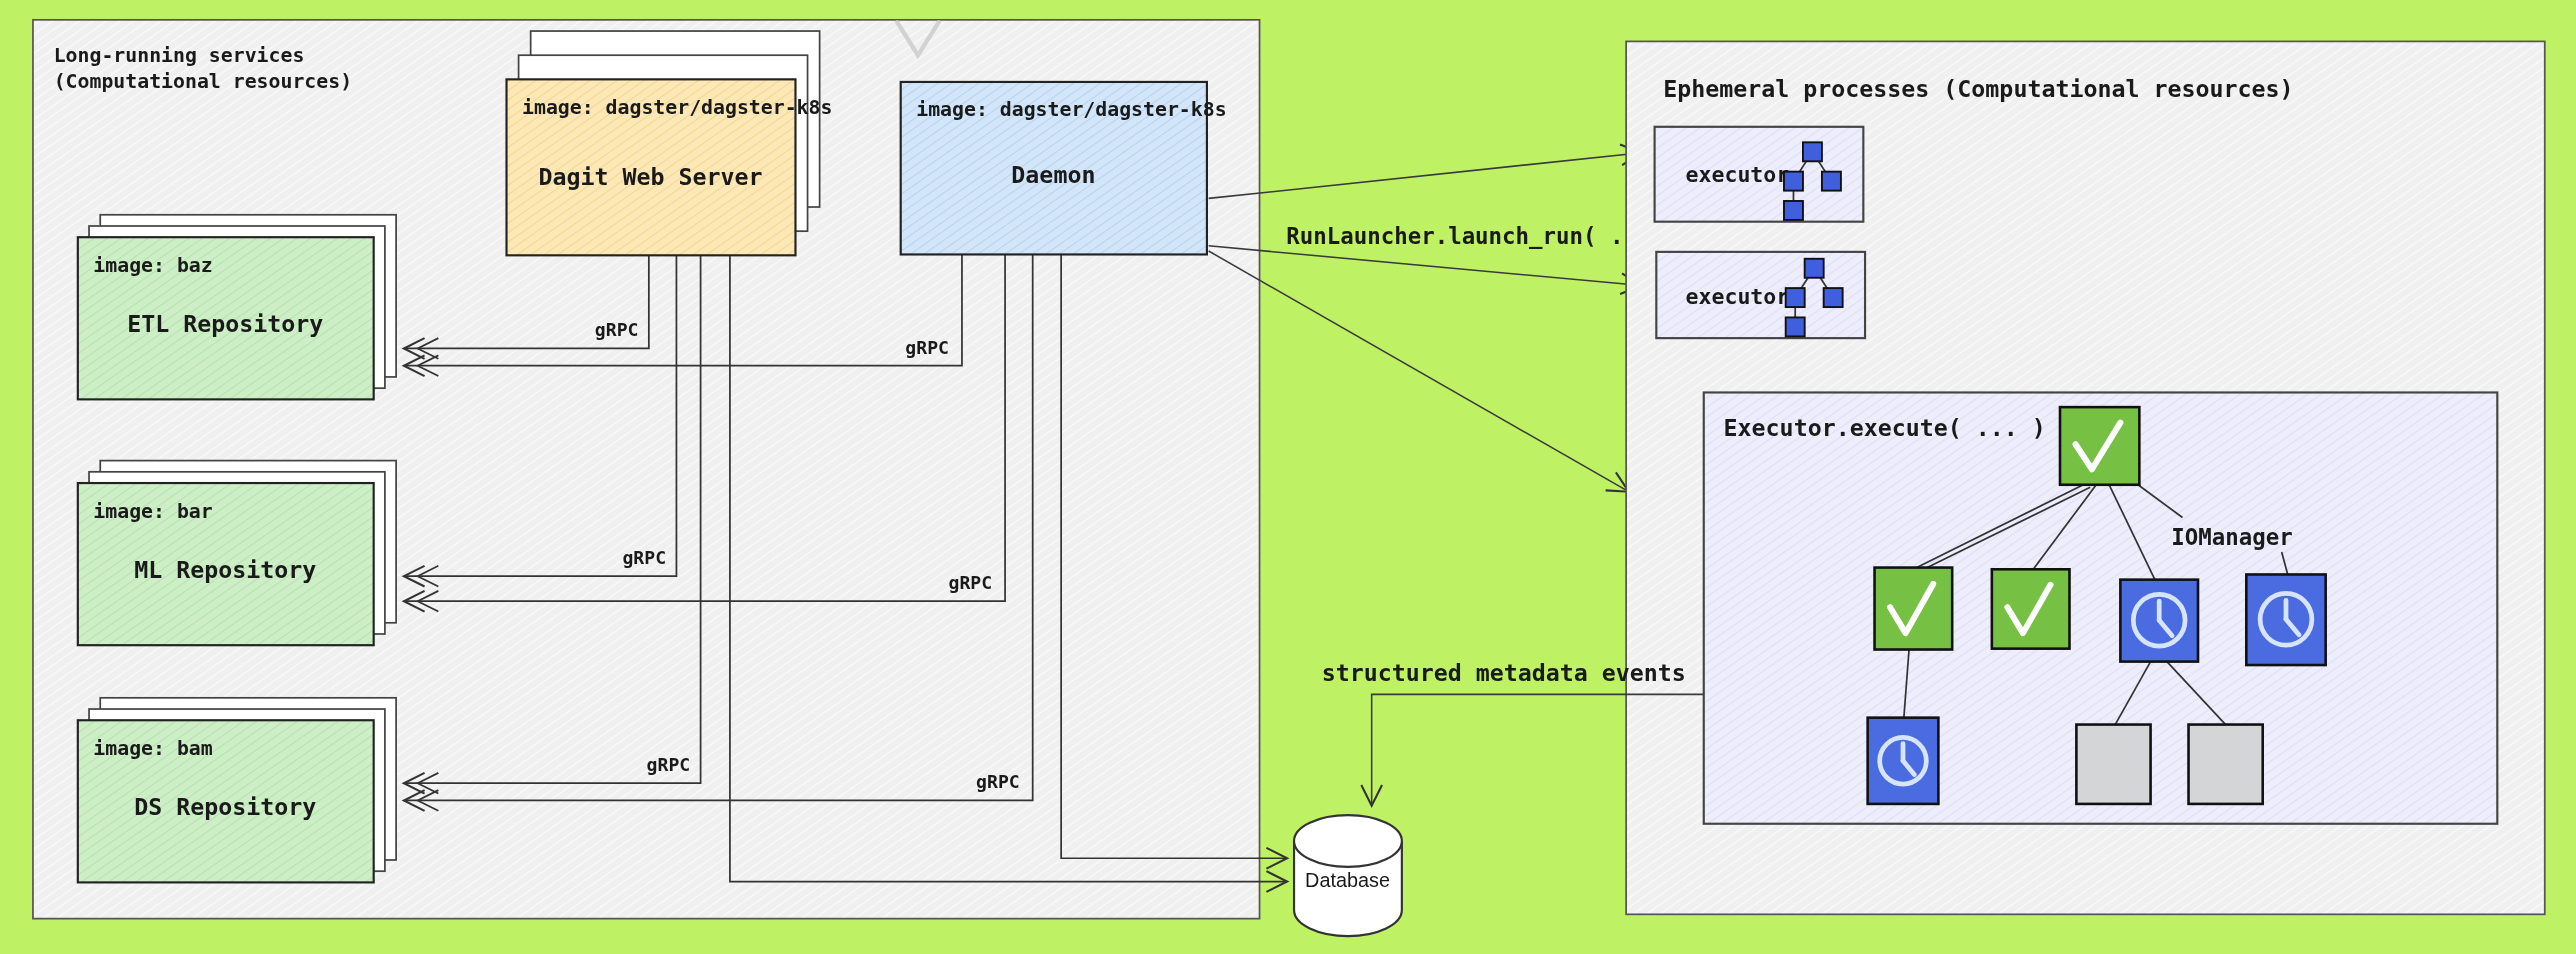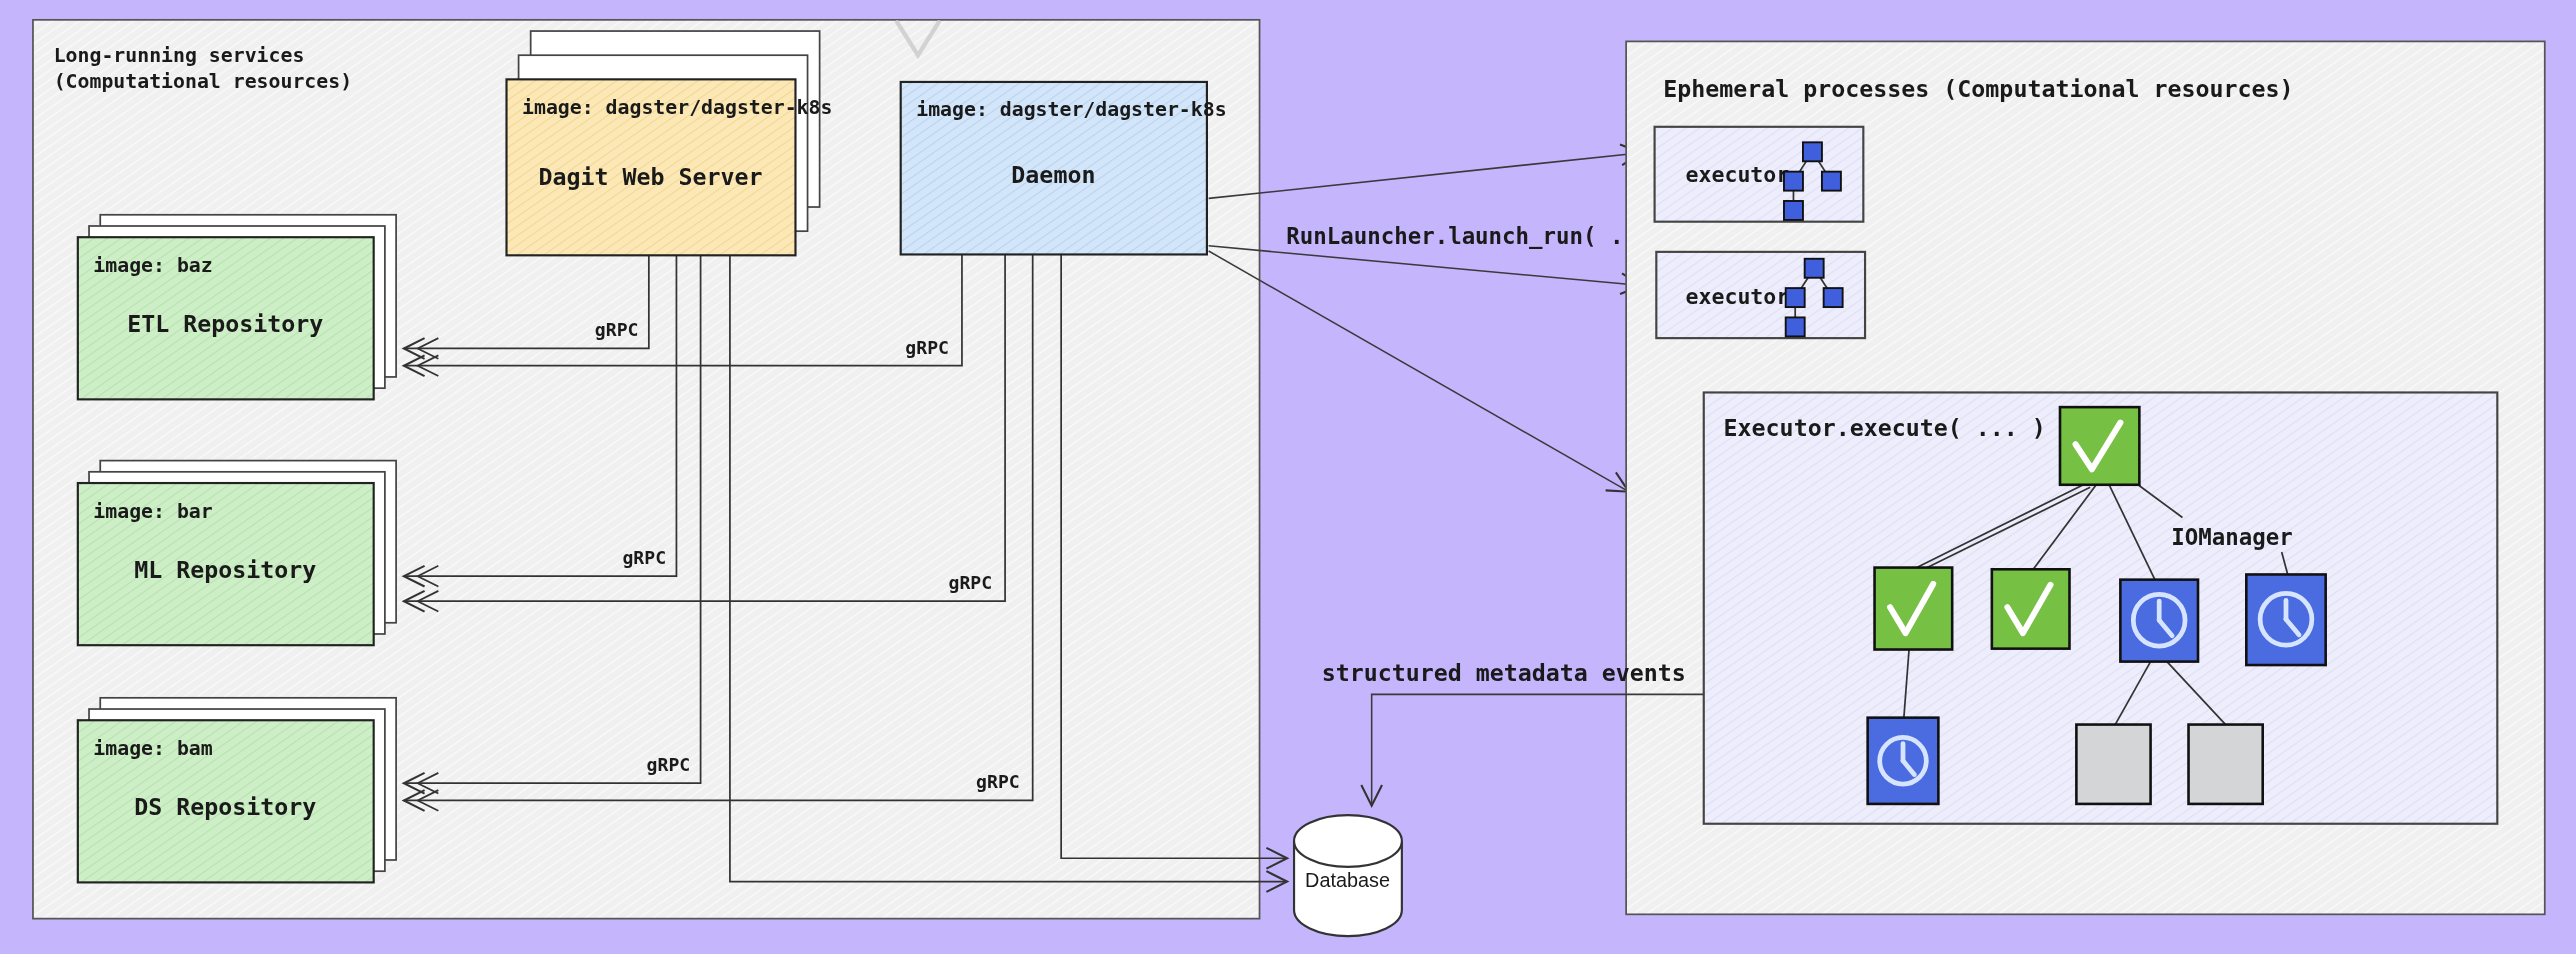--- a/index.html
+++ b/index.html
@@ -1,16 +1,16 @@
 <!DOCTYPE html>
 <html style="font-size:14px"><head>
 <meta charset="utf-8">
 <style>
   html,body{margin:0;padding:0;background:#ffffff;}
-  .wrap{width:2576px;height:954px;position:relative;background:#c4b5fd;}
+  .wrap{width:2576px;height:954px;position:relative;background:#bef264;}
   svg{display:block;}
   text{fill:#1a1a1a;}
   .mono{font-family:"DejaVu Sans Mono","Liberation Mono",monospace;font-weight:600;}
   .mono-b{font-family:"DejaVu Sans Mono","Liberation Mono",monospace;font-weight:700;}
   .sans{font-family:"Liberation Sans","DejaVu Sans",sans-serif;font-weight:400;}
   .wire{stroke:#333;stroke-width:2;fill:none;}
   .wire-thin{stroke:#3a3a3a;stroke-width:1.8;fill:none;}
   .edge{stroke:#333;stroke-width:2;fill:none;}
   .boxline{stroke:#222;stroke-width:2.5;}
   .page{fill:#ffffff;stroke:#444;stroke-width:2;}

